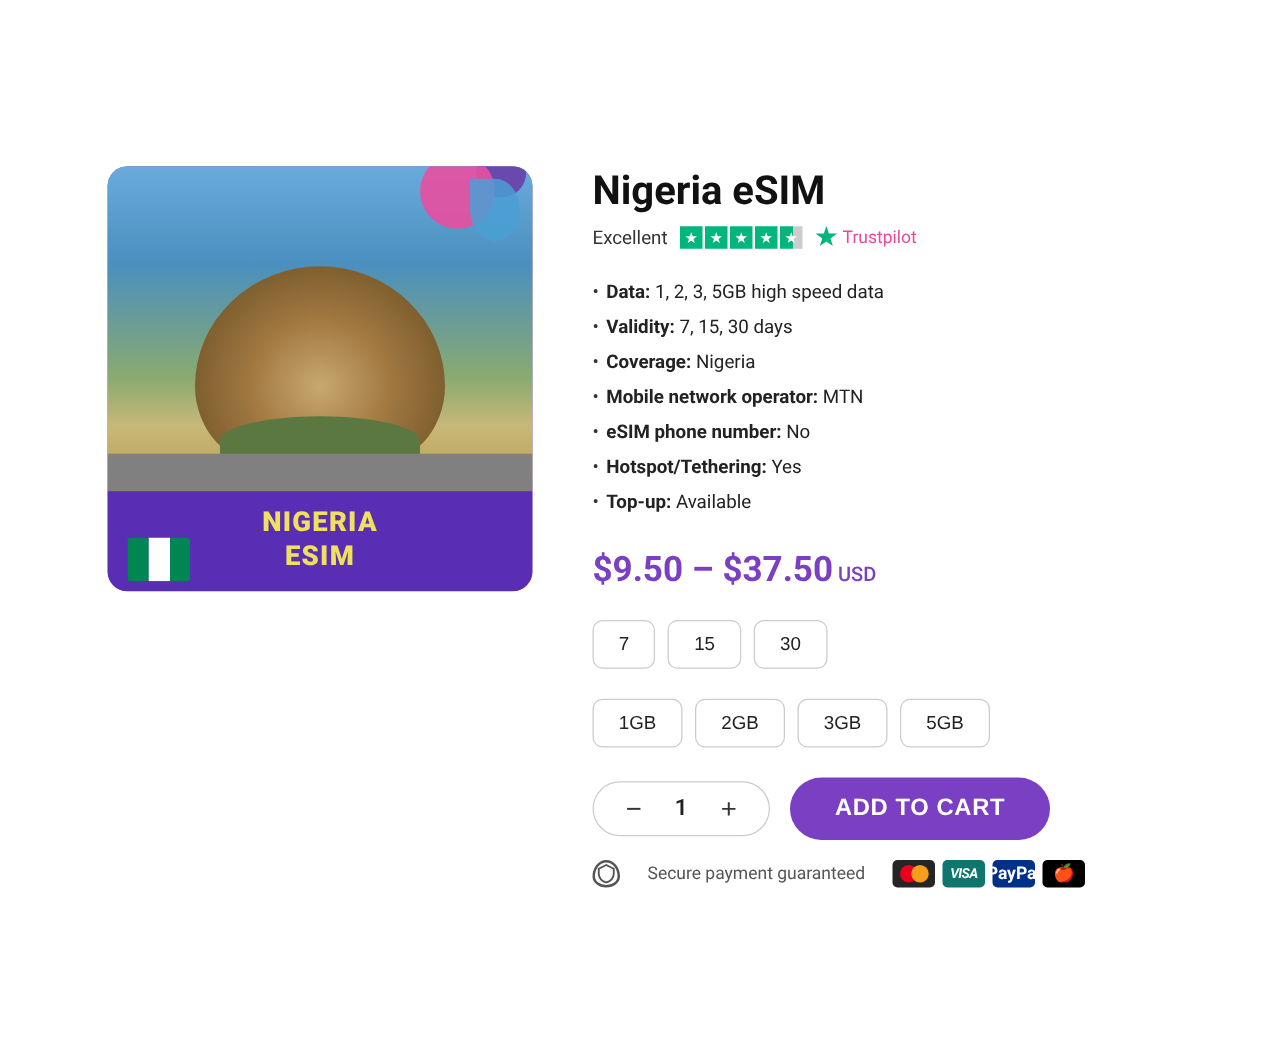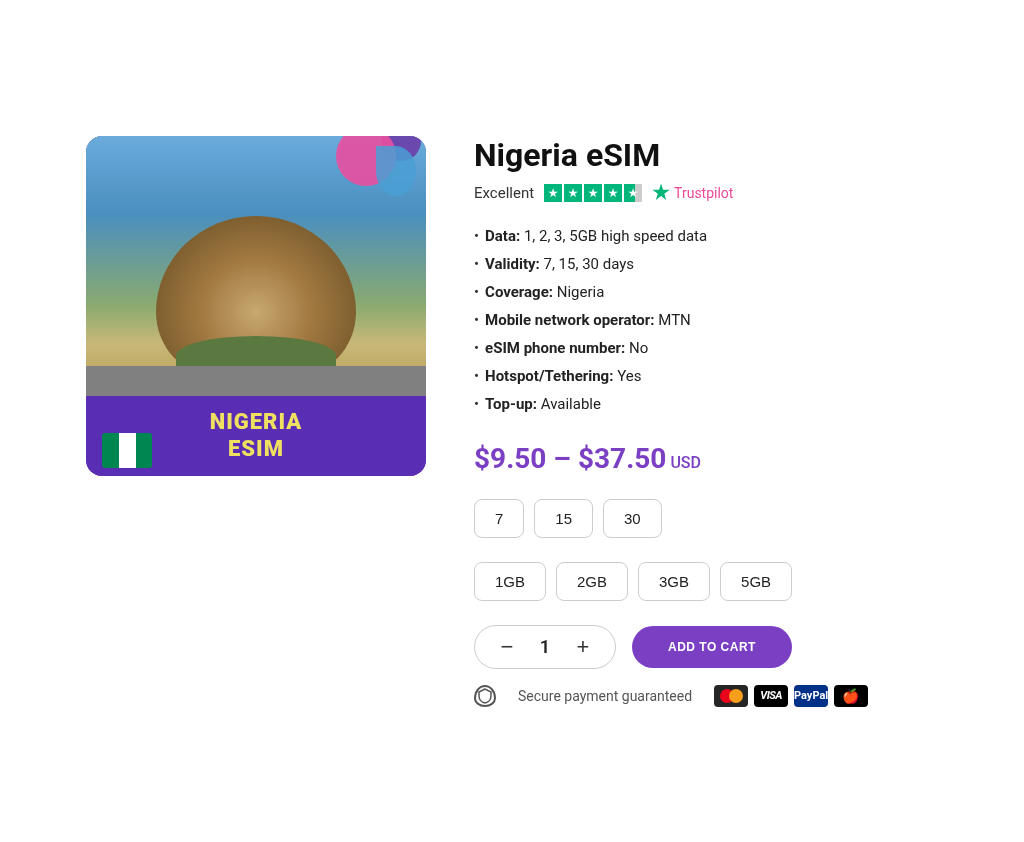--- a/index.html
+++ b/index.html
@@ -264,21 +264,21 @@
       font-weight: 600;
       min-width: 20px;
       text-align: center;
     }
     .add-to-cart-btn {
       background: #7b3fc4;
       color: #fff;
       border: none;
       border-radius: 999px;
       padding: 14px 36px;
-      font-size: 12px;
+      font-size: 19px;
       font-weight: 700;
       cursor: pointer;
       letter-spacing: 0.5px;
       text-transform: uppercase;
       transition: background 0.15s;
     }
 
     .secure-row {
       display: flex;
       align-items: center;
@@ -310,21 +310,21 @@
       justify-content: center;
       font-size: 9px;
       font-weight: 700;
     }
     .pay-mc { background: #252525; }
     .pay-mc-inner {
       display: flex;
     }
     .mc-left { width: 14px; height: 14px; border-radius: 50%; background: #eb001b; }
     .mc-right { width: 14px; height: 14px; border-radius: 50%; background: #f79e1b; margin-left: -5px; }
-    .pay-visa { background: #000000; color: #fff; font-size: 11px; letter-spacing: -0.5px; font-style: italic; }
+    .pay-visa { background: #0f766e; color: #fff; font-size: 11px; letter-spacing: -0.5px; font-style: italic; }
     .pay-paypal { background: #003087; color: #009cde; font-size: 8px; }
     .pay-apple { background: #000; color: #fff; font-size: 13px; }
   </style>
 </head>
 <body>
 
 <div class="product-container">
 
   <div class="product-image-wrapper">
     <div class="product-image-card">
@@ -434,19 +434,19 @@
       </div>
       <span>Secure payment guaranteed</span>
       <div class="payment-icons">
         <div class="pay-icon pay-mc">
           <div class="pay-mc-inner">
             <div class="mc-left"></div>
             <div class="mc-right"></div>
           </div>
         </div>
         <div class="pay-icon pay-visa">VISA</div>
-        <div class="pay-icon pay-paypal" style="color:#fff;font-size:11px;font-weight:700;">PayPal</div>
+        <div class="pay-icon pay-paypal" style="color:#fff;font-size:14px;font-weight:700;">PayPal</div>
         <div class="pay-icon pay-apple" style="font-size:14px;">🍎</div>
       </div>
     </div>
 
   </div>
 </div>
 
 </body></html>

